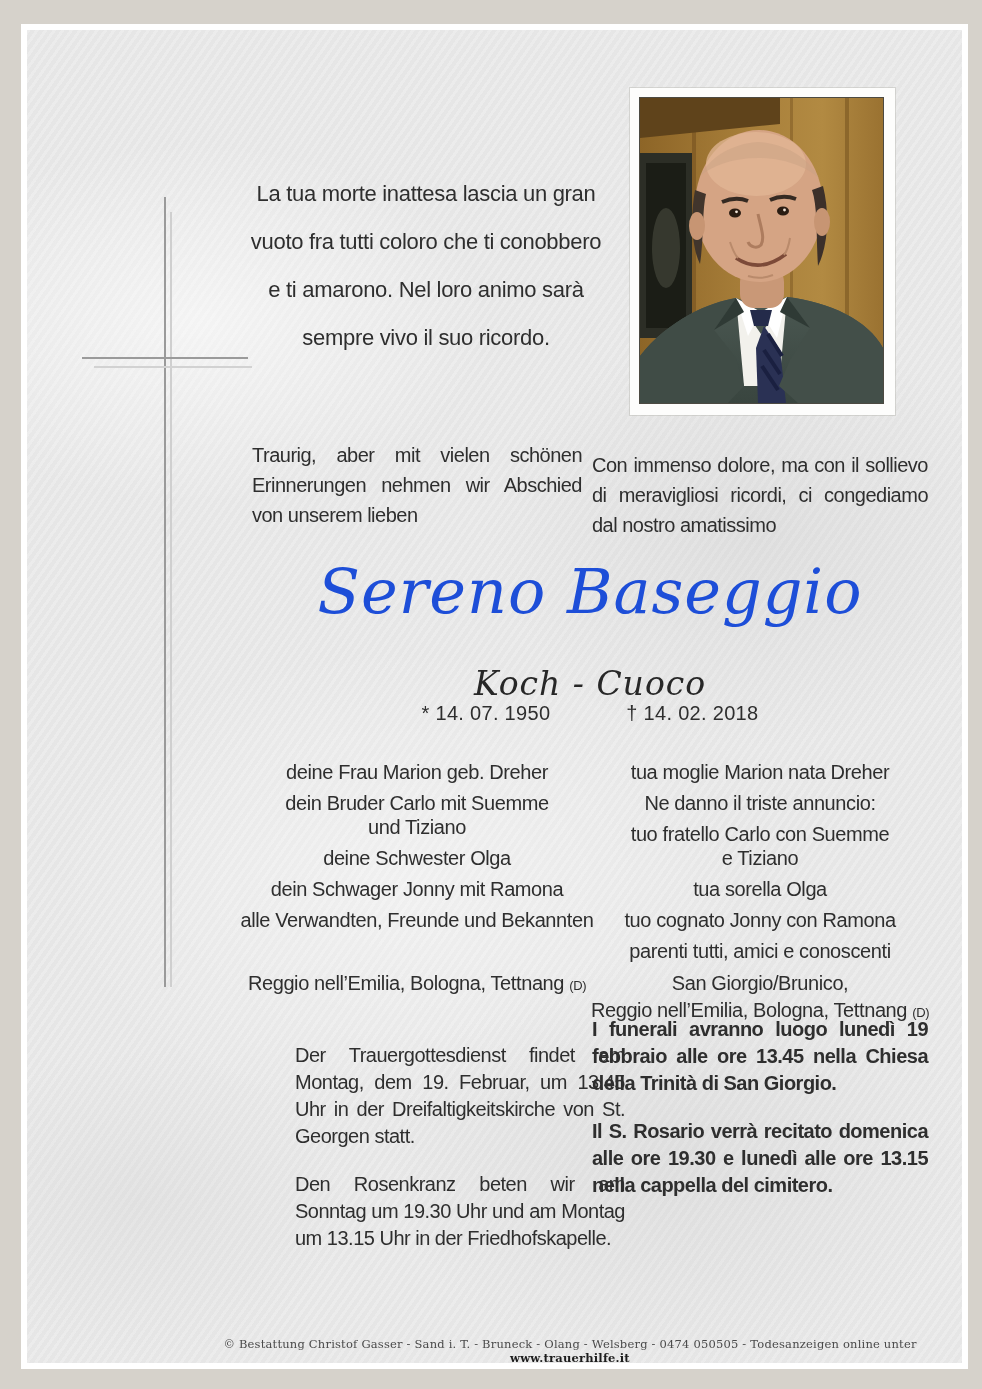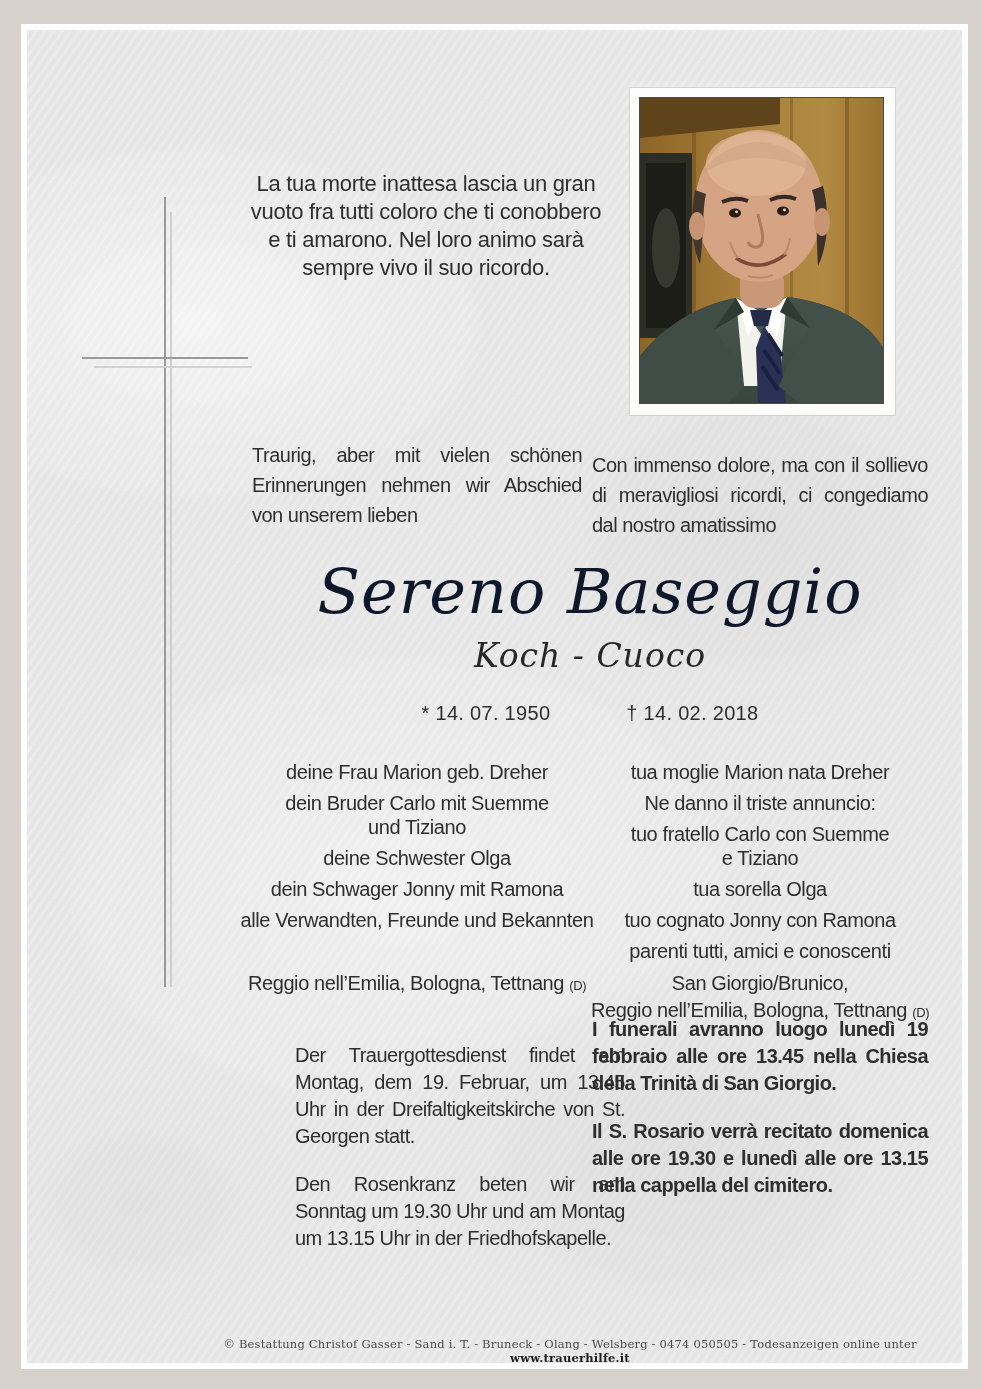--- a/index.html
+++ b/index.html
@@ -24,42 +24,42 @@
   }
   .abs{position:absolute;z-index:2;}
   
   .cross-v{left:164px;top:197px;width:2px;height:790px;background:#9a9a9a;}
   .cross-v-echo{left:170px;top:212px;width:2px;height:775px;background:#cfcfcf;}
   .cross-h{left:82px;top:357px;width:166px;height:2px;background:#9a9a9a;}
   .cross-h-echo{left:94px;top:366px;width:158px;height:2px;background:#d2d2d2;}
   
   .verse{
     left:238px;top:170px;width:376px;
-    text-align:center;font-size:22px;line-height:28px;
+    text-align:center;font-size:22px;line-height:48px;
     letter-spacing:-0.3px;white-space:pre-line;color:#2e2e2e;
   }
   
   .photo-frame{
     left:630px;top:88px;width:245px;height:307px;
     background:#fdfdfc;padding:10px;
     box-shadow:0 0 0 1px rgba(170,168,160,.35);
   }
   .photo-frame svg{display:block;outline:1px solid #4c4a42;}
   
   .intro{font-size:20px;line-height:30px;letter-spacing:-0.5px;text-align:justify;color:#2e2e2e;}
   .intro-de{left:252px;top:440px;width:330px;}
   .intro-it{left:592px;top:450px;width:336px;}
   
   .name{
     left:210px;top:552px;width:760px;text-align:center;
     font-family:"DejaVu Serif", serif;font-style:italic;
-    font-size:62px;line-height:80px;color:#0f172a;letter-spacing:1px;
+    font-size:62px;line-height:80px;color:#1d4ed8;letter-spacing:1px;
   }
   .profession{
-    left:210px;top:636px;width:760px;text-align:center;
+    left:210px;top:664px;width:760px;text-align:center;
     font-family:"DejaVu Serif", serif;font-style:italic;
     font-size:33px;color:#272727;letter-spacing:1px;
   }
   .dates{
     left:210px;top:702px;width:760px;
     display:flex;justify-content:center;gap:76px;
     font-size:20px;letter-spacing:0.3px;color:#2e2e2e;
   }
   
   .family{text-align:center;font-size:20px;letter-spacing:-0.4px;color:#2e2e2e;}

